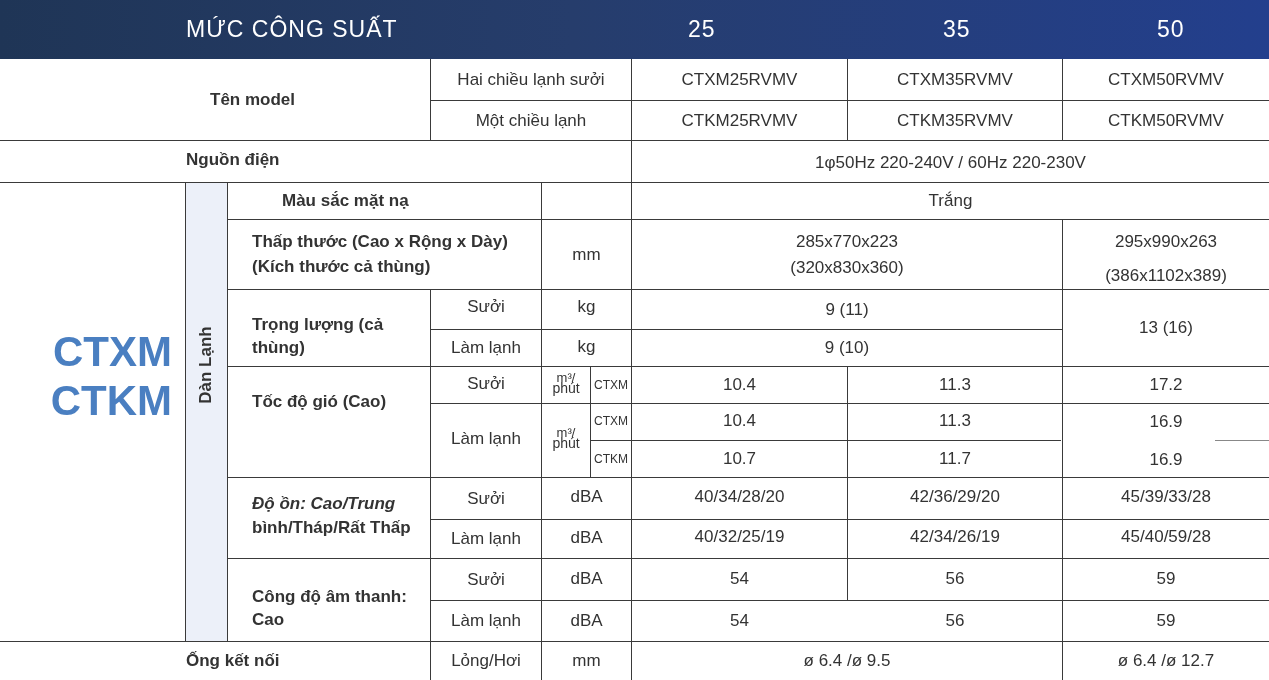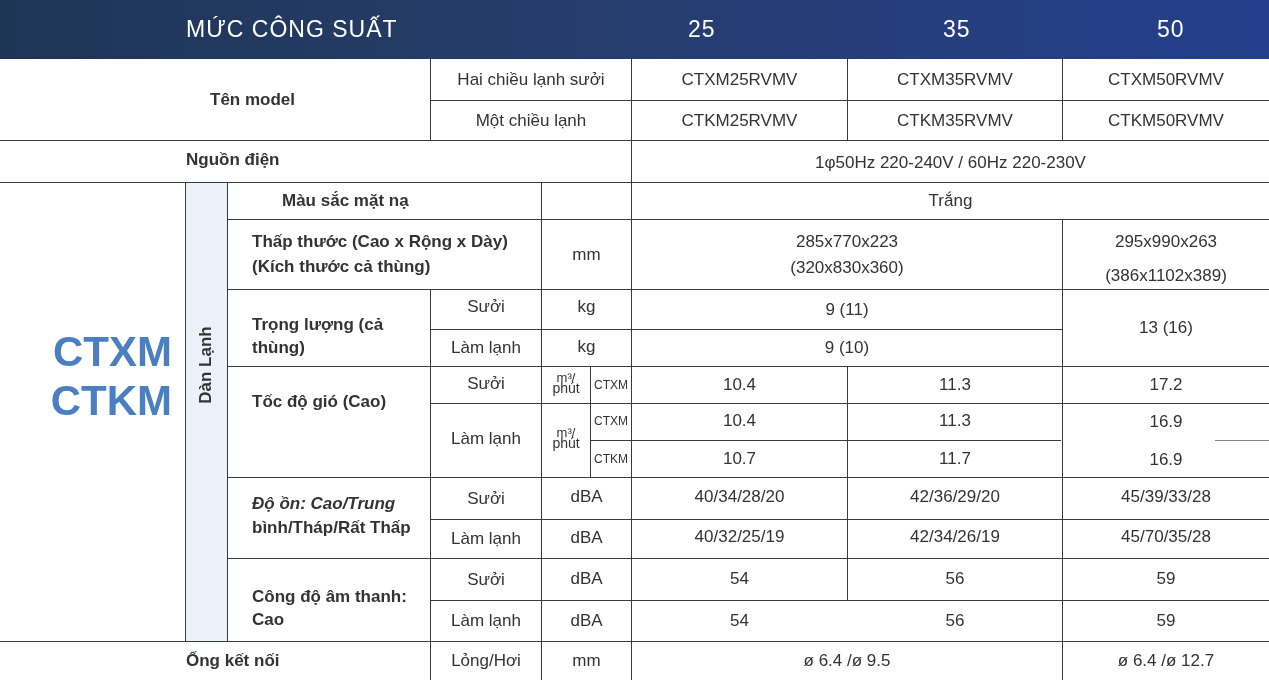--- a/index.html
+++ b/index.html
@@ -126,21 +126,21 @@
 <div class="abs t b" style="left:252px;top:516px;width:180px;height:24px;">bình/Tháp/Rất Thấp</div>
 <div class="abs t" style="left:431px;top:478px;width:110px;height:41px;">Sưởi</div>
 <div class="abs t" style="left:431px;top:520px;width:110px;height:38px;">Làm lạnh</div>
 <div class="abs t" style="left:542px;top:478px;width:89px;height:37px;">dBA</div>
 <div class="abs t" style="left:542px;top:520px;width:89px;height:36px;">dBA</div>
 <div class="abs t" style="left:632px;top:478px;width:215px;height:37px;">40/34/28/20</div>
 <div class="abs t" style="left:848px;top:478px;width:214px;height:38px;">42/36/29/20</div>
 <div class="abs t" style="left:1063px;top:478px;width:206px;height:37px;">45/39/33/28</div>
 <div class="abs t" style="left:632px;top:520px;width:215px;height:33px;">40/32/25/19</div>
 <div class="abs t" style="left:848px;top:520px;width:214px;height:33px;">42/34/26/19</div>
-<div class="abs t" style="left:1063px;top:520px;width:206px;height:33px;">45/70/35/28</div>
+<div class="abs t" style="left:1063px;top:520px;width:206px;height:33px;">45/40/59/28</div>
 
 <div class="abs t b" style="left:252px;top:585px;width:180px;height:24px;">Công độ âm thanh:</div>
 <div class="abs t b" style="left:252px;top:608px;width:180px;height:24px;">Cao</div>
 <div class="abs t" style="left:431px;top:559px;width:110px;height:41px;">Sưởi</div>
 <div class="abs t" style="left:431px;top:601px;width:110px;height:40px;">Làm lạnh</div>
 <div class="abs t" style="left:542px;top:559px;width:89px;height:39px;">dBA</div>
 <div class="abs t" style="left:542px;top:601px;width:89px;height:40px;">dBA</div>
 <div class="abs t" style="left:632px;top:559px;width:215px;height:40px;">54</div>
 <div class="abs t" style="left:848px;top:559px;width:214px;height:40px;">56</div>
 <div class="abs t" style="left:1063px;top:559px;width:206px;height:39px;">59</div>

